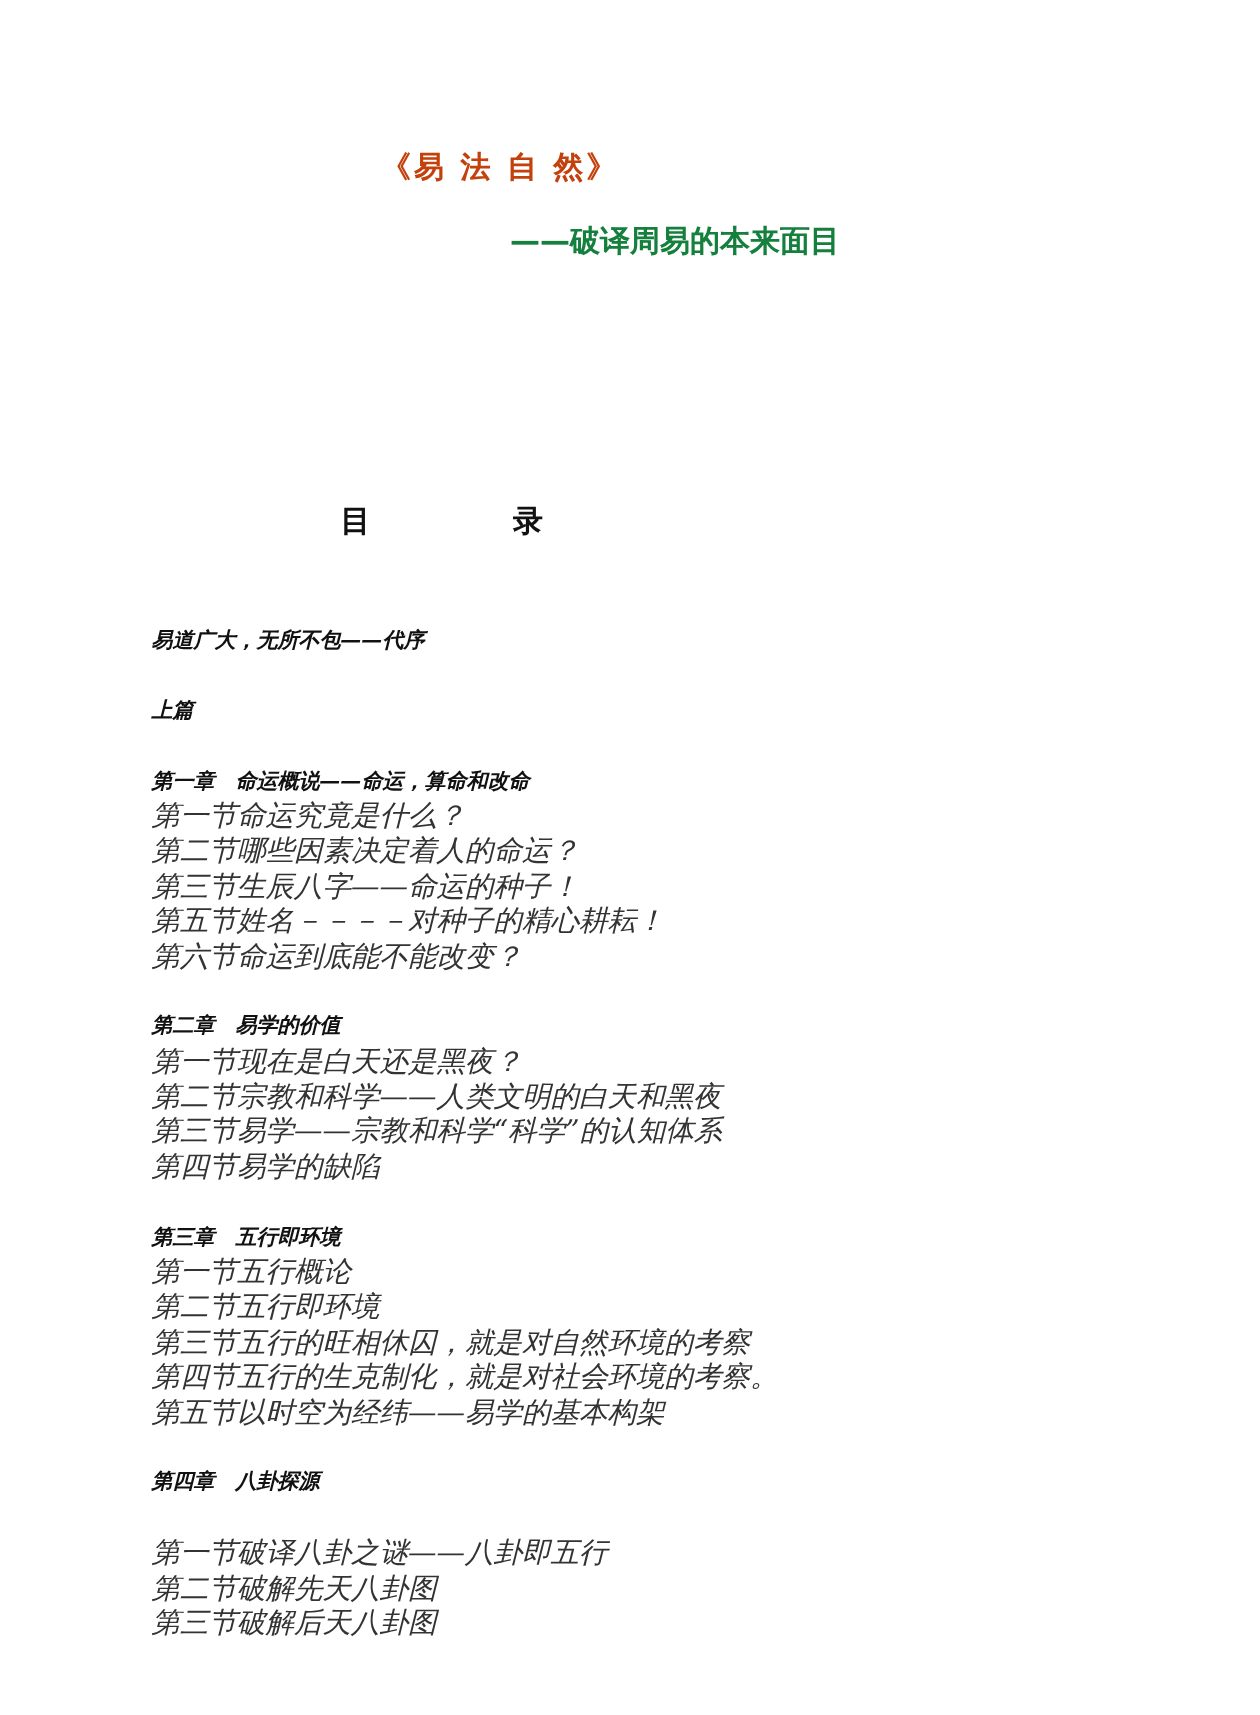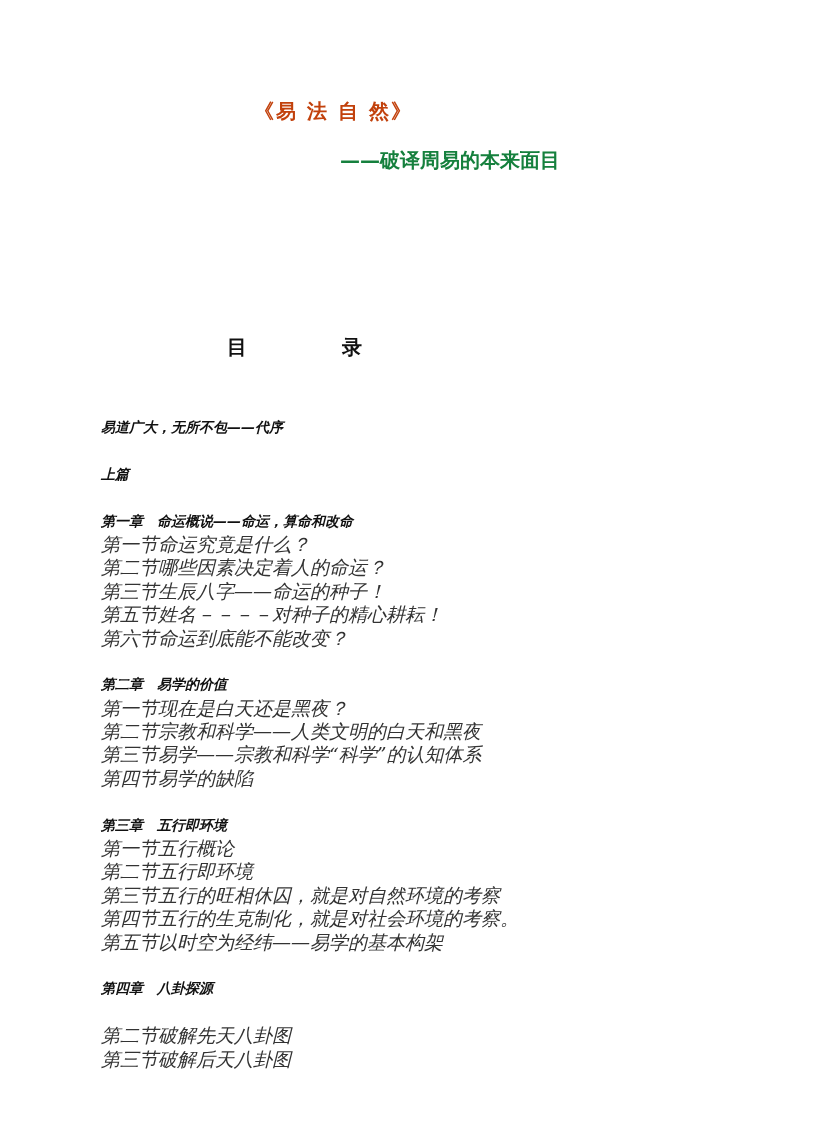--- a/index.html
+++ b/index.html
@@ -52,15 +52,16 @@
   <div class="line bold"><span class="num">第三章</span><span>五行即环境</span></div>
   <div class="line sec"><span class="num">第一节</span><span>五行概论</span></div>
   <div class="line sec"><span class="num">第二节</span><span>五行即环境</span></div>
   <div class="line sec"><span class="num">第三节</span><span>五行的旺相休囚，就是对自然环境的考察</span></div>
   <div class="line sec"><span class="num">第四节</span><span>五行的生克制化，就是对社会环境的考察。</span></div>
   <div class="line sec"><span class="num">第五节</span><span>以时空为经纬——易学的基本构架</span></div>
   <div class="blank"></div>
 
   <div class="line bold"><span class="num">第四章</span><span>八卦探源</span></div>
   <div class="blank"></div>
+  <div class="line sec"><span class="num">第一节</span><span>破译八卦之谜——八卦即五行</span></div>
   <div class="line sec"><span class="num">第二节</span><span>破解先天八卦图</span></div>
   <div class="line sec"><span class="num">第三节</span><span>破解后天八卦图</span></div>
 </div>
 
 </body></html>

